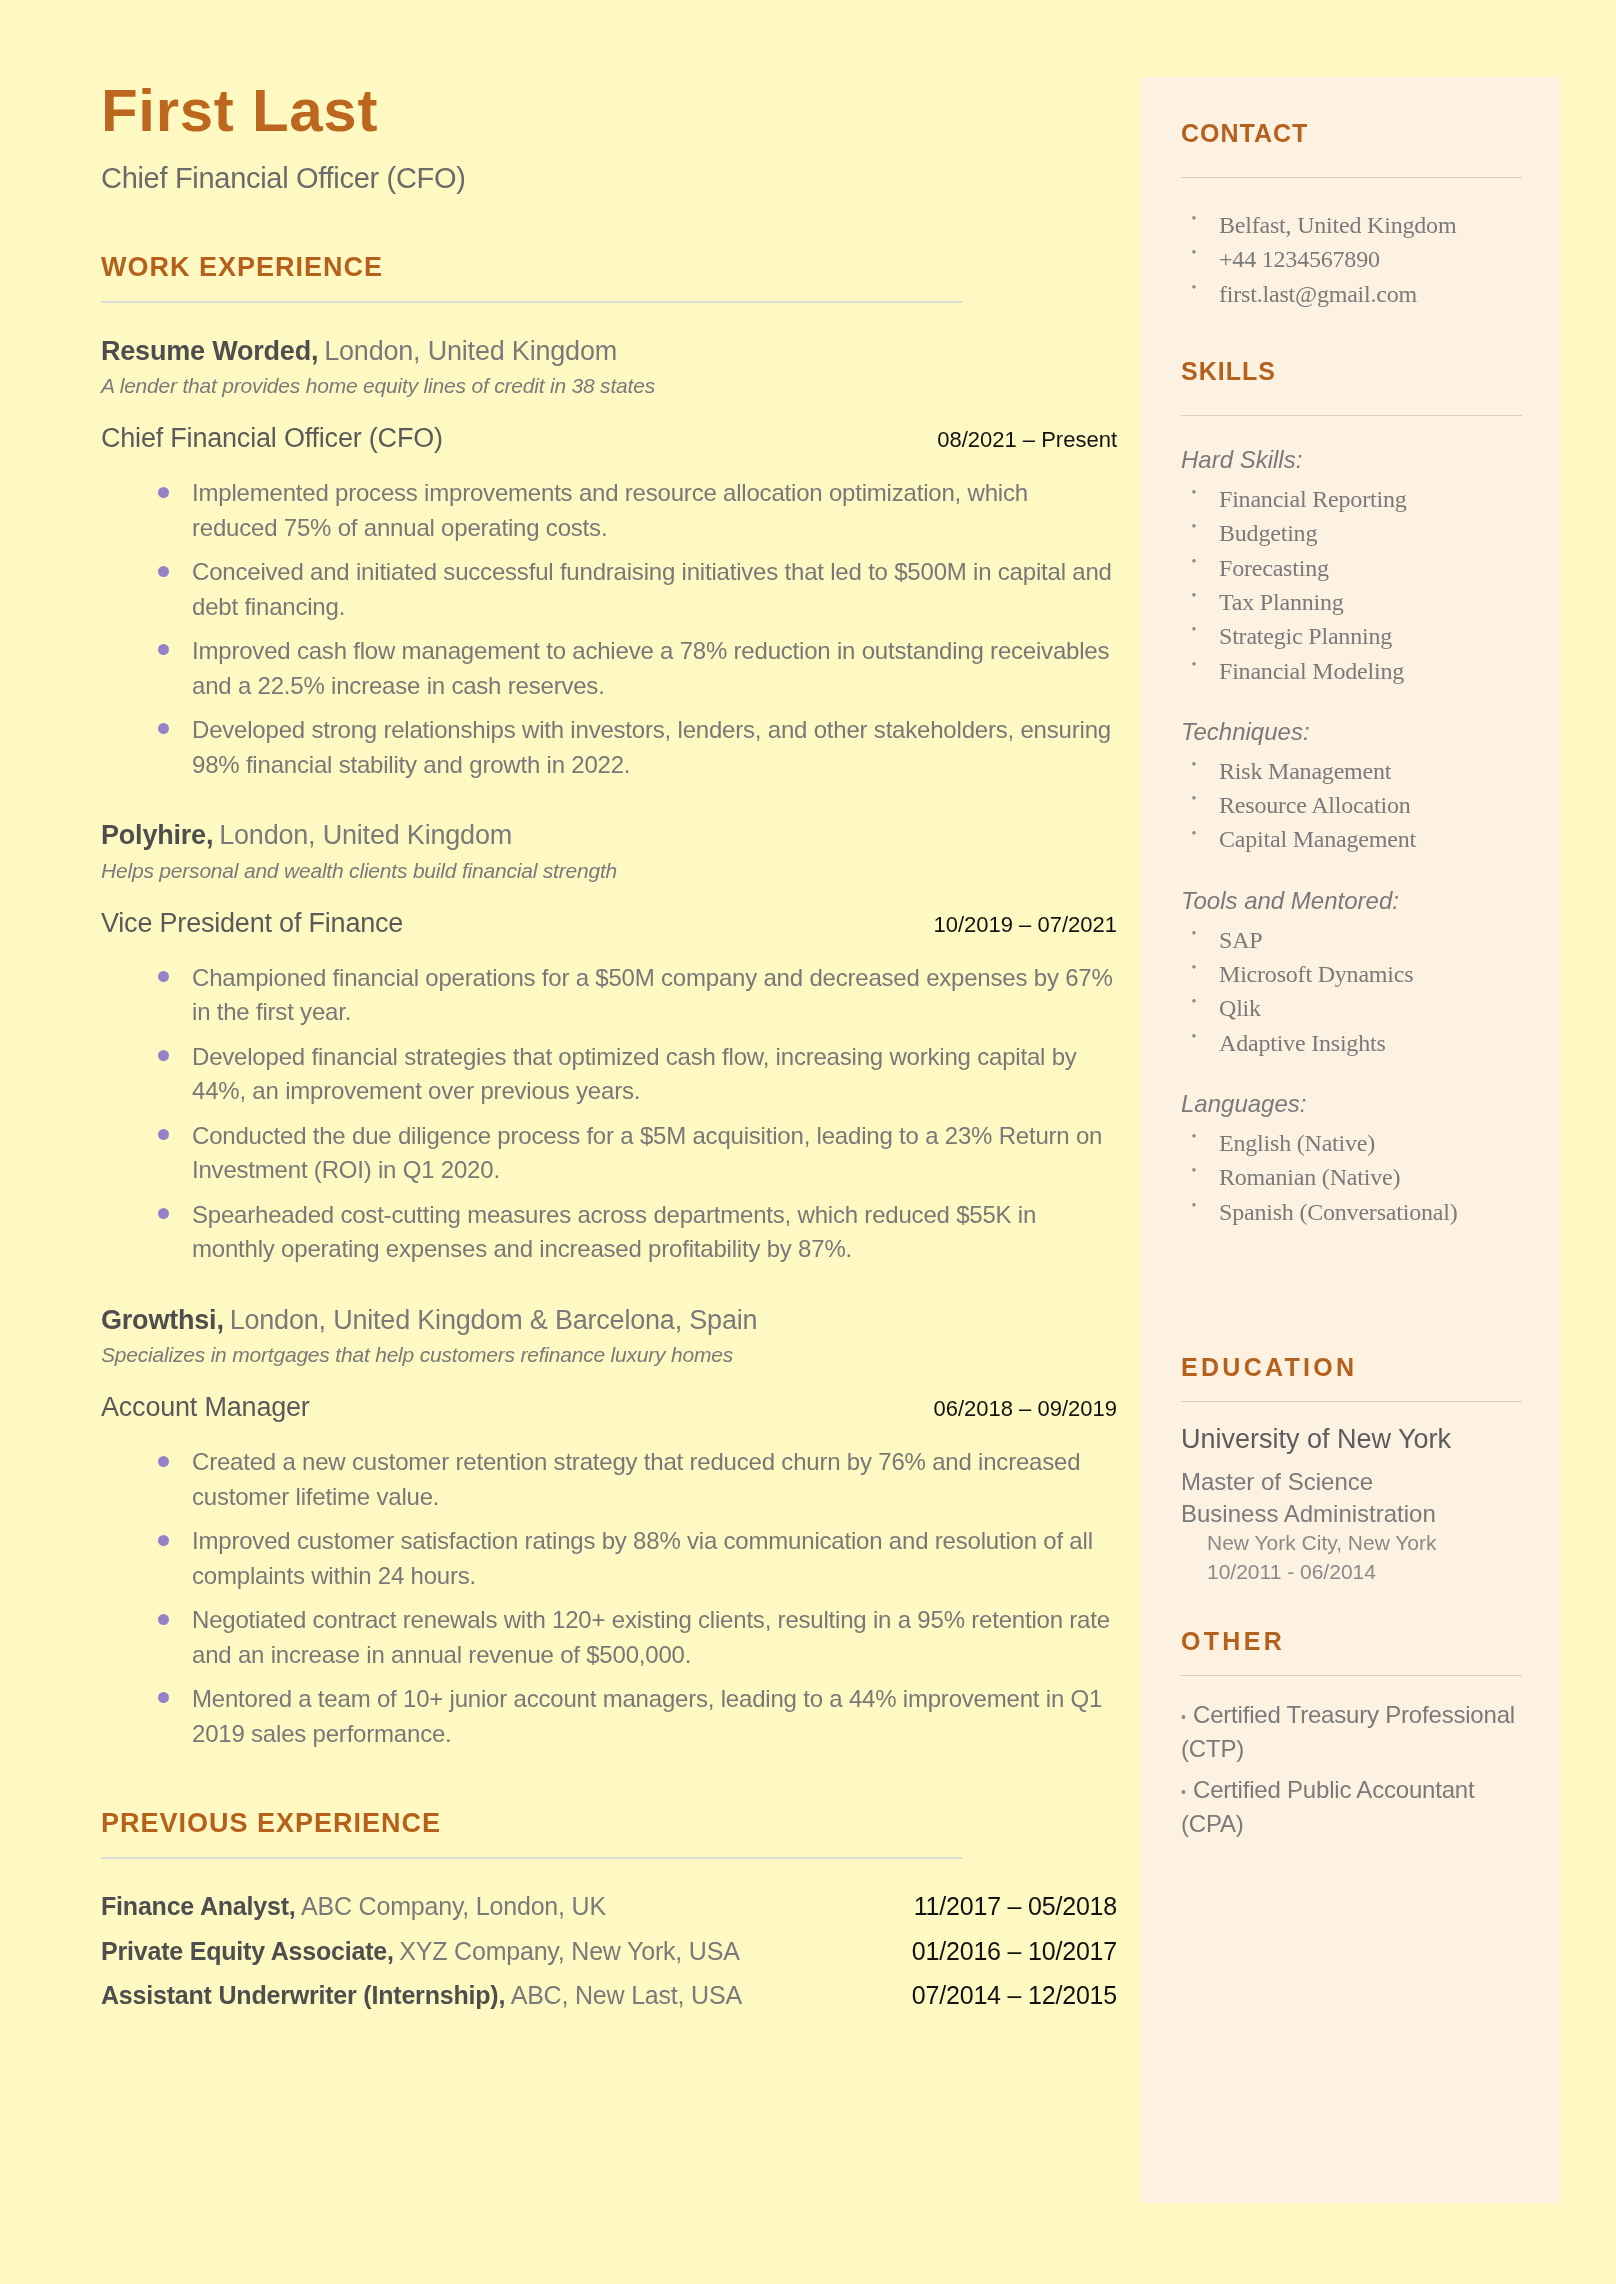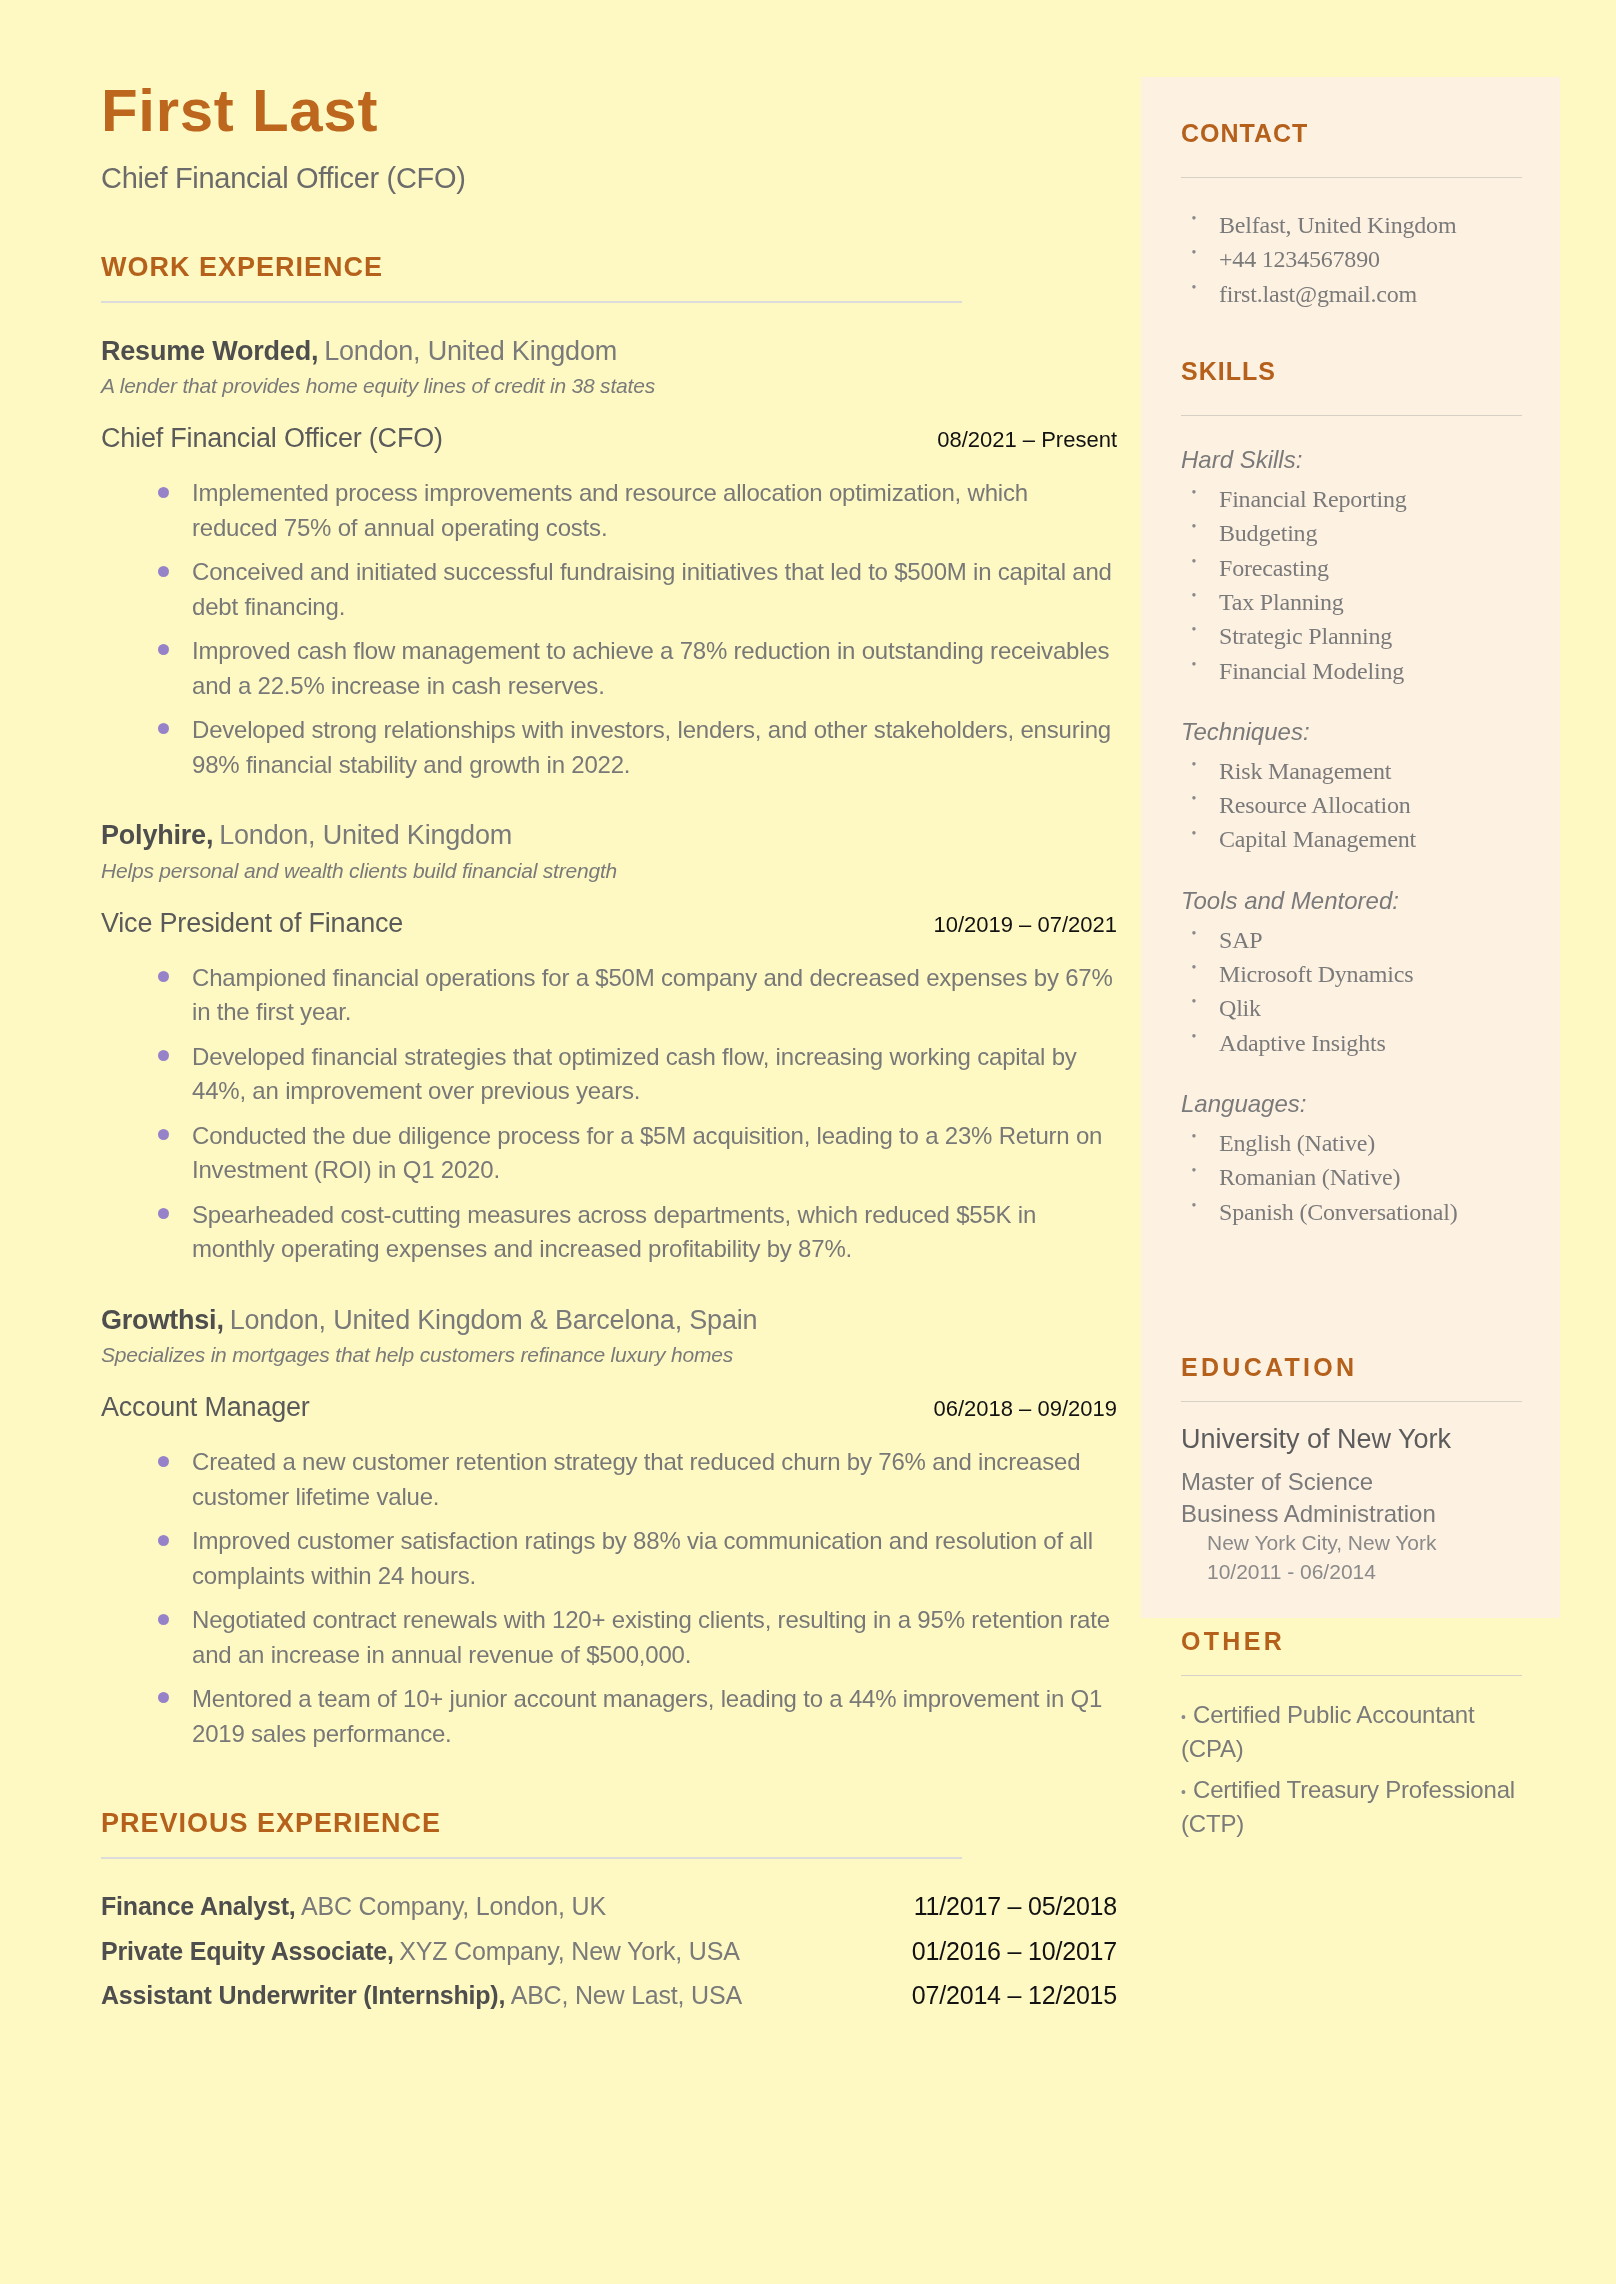--- a/index.html
+++ b/index.html
@@ -101,21 +101,21 @@
   .prev-role { font-weight: 700; color: #4e4e4e; }
   .prev-co { color: #7a7a7a; margin-left: 0.22em; }
   .prev-date { color: #121212; font-weight: 500; white-space: nowrap; }
 
   
   .sidebar {
     position: absolute;
     left: 1141px;
     top: 77px;
     width: 419px;
-    height: 1541px;
+    height: 2126px;
     background: #fdf1e2;
     box-sizing: border-box;
     padding: 42px 38px 0 40px;
   }
   .side-h {
     margin: 0;
     font-size: 25px;
     font-weight: 700;
     letter-spacing: 1px;
     color: #b5611c;
@@ -325,20 +325,20 @@
       <div class="edu-school">University of New York</div>
       <div class="edu-line">Master of Science</div>
       <div class="edu-line">Business Administration</div>
       <div class="edu-small">New York City, New York</div>
       <div class="edu-small">10/2011 - 06/2014</div>
     </section>
 
     <section class="other-section">
       <h2 class="side-h wide">OTHER</h2>
       <hr class="side-div tight">
+      <div class="other-item">Certified Treasury Professional (CTP)</div>
       <div class="other-item">Certified Public Accountant (CPA)</div>
-      <div class="other-item">Certified Treasury Professional (CTP)</div>
     </section>
 
   </aside>
 
 </div>
 
 
 </body></html>

